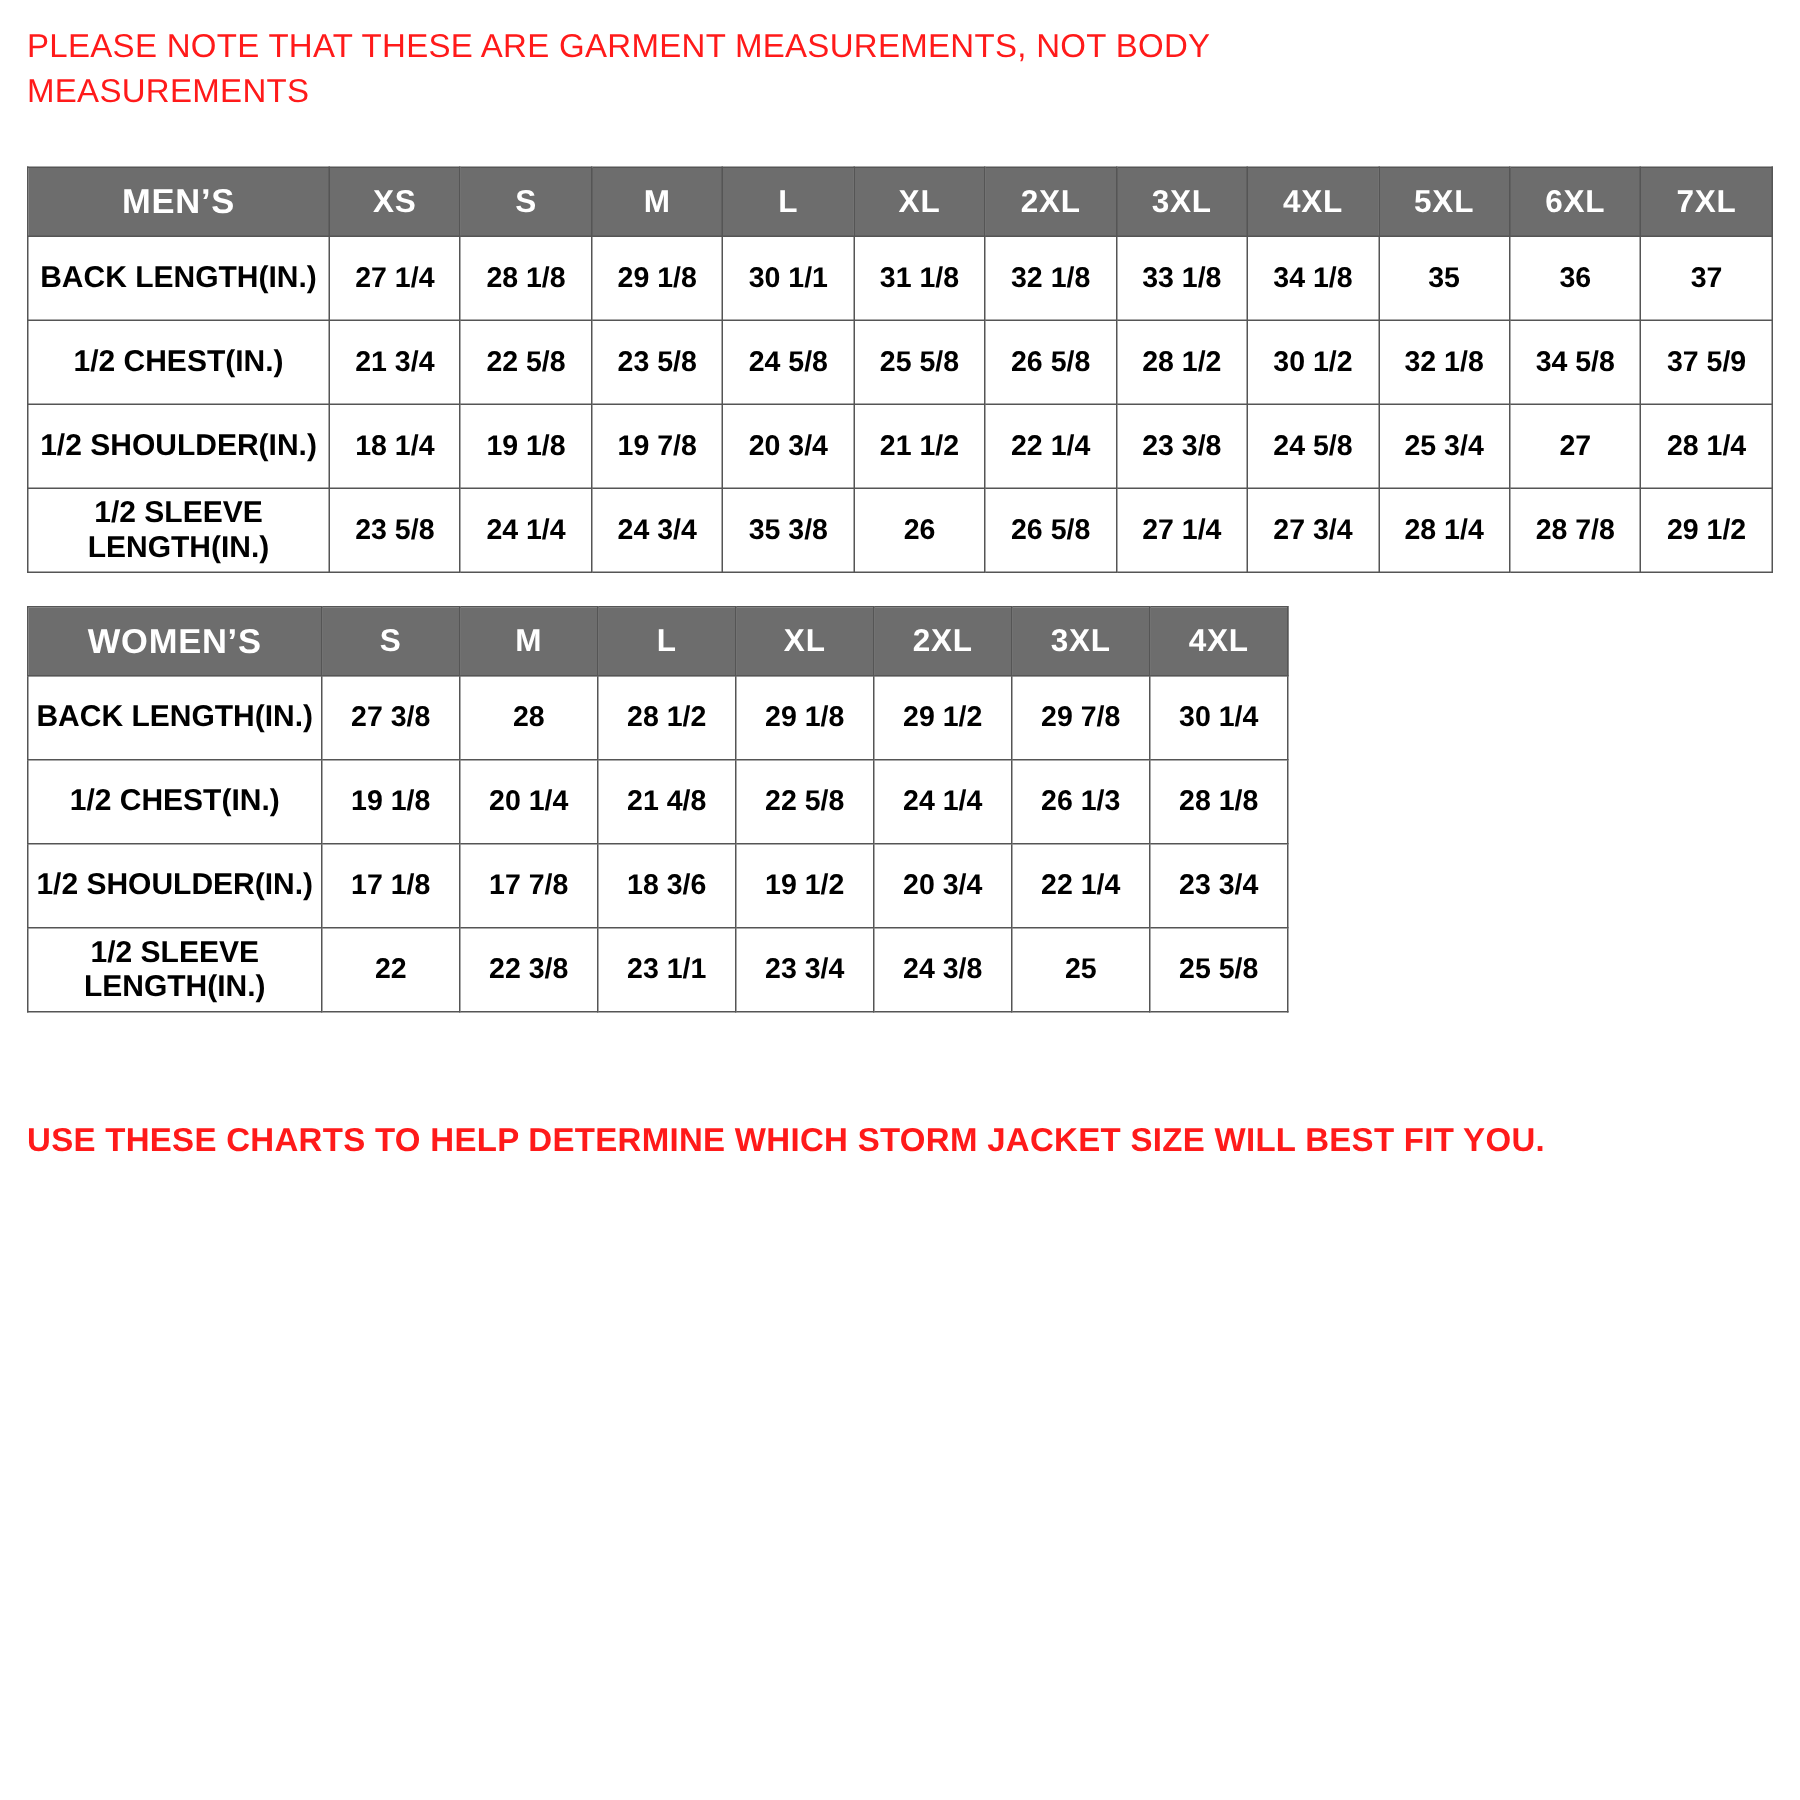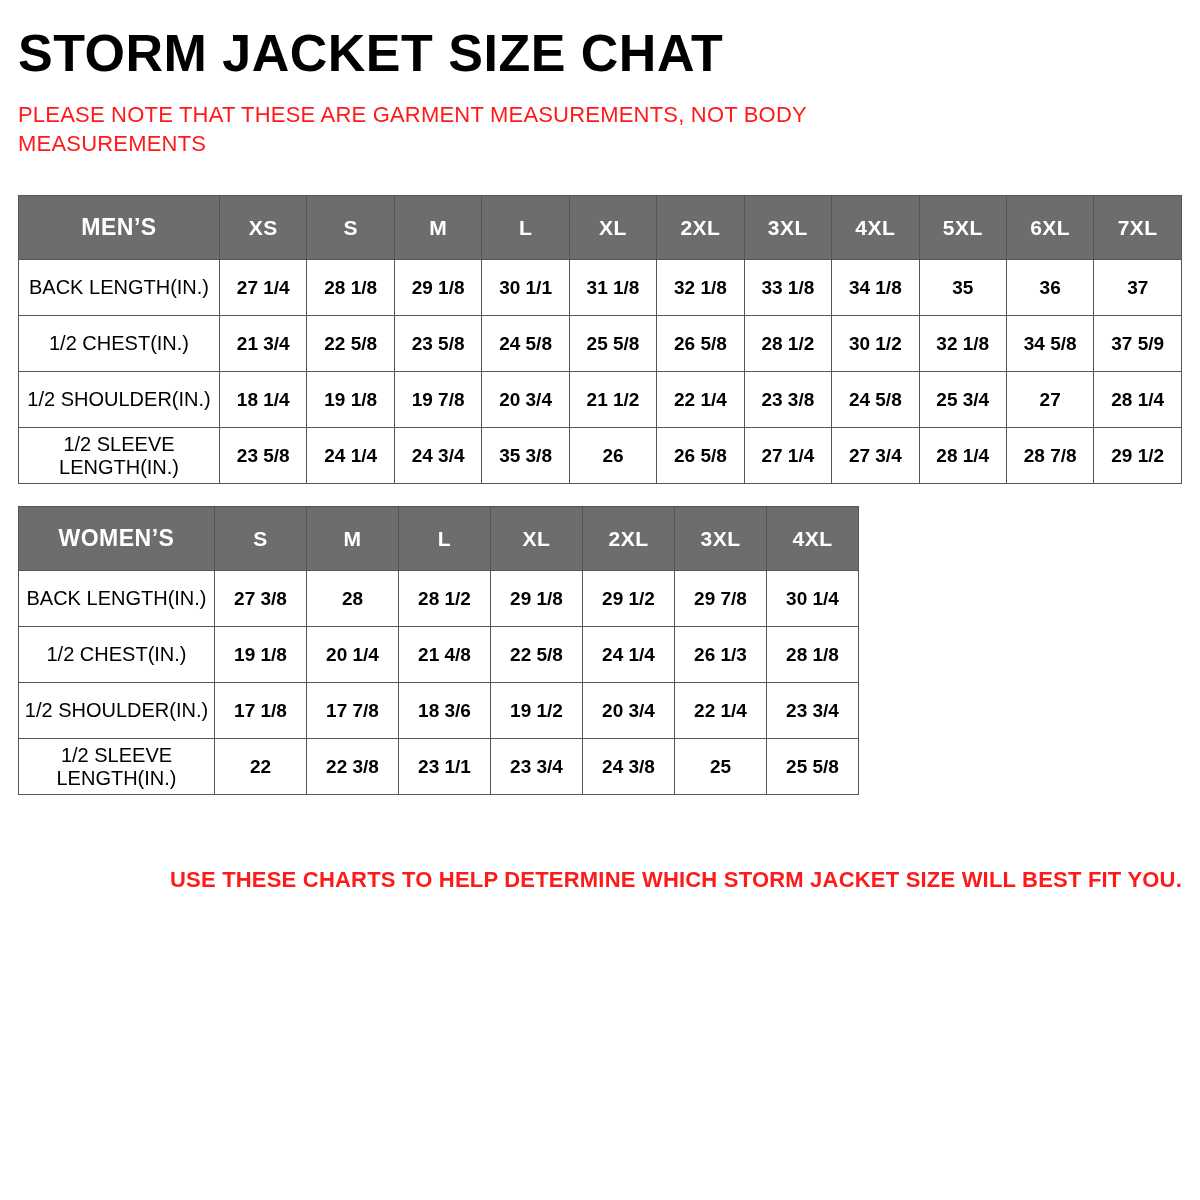--- a/index.html
+++ b/index.html
@@ -52,56 +52,54 @@
     padding: 0;
     height: 56px;
     box-sizing: border-box;
     background: #ffffff;
     color: #000;
   }
   table.size-table thead th {
     background: #6d6d6d;
     color: #ffffff;
     font-size: 21px;
-    height: 64px;
+    height: 46px;
     letter-spacing: 0.5px;
   }
   table.size-table thead th.corner {
     font-size: 23px;
   }
   table.size-table tbody td.rowlabel {
     font-size: 20px;
-    font-weight: normal;
+    font-weight: bold;
     line-height: 1.15;
     padding: 0 4px;
   }
   
   #men-table { width: 1164px; margin-top: 36px; }
   #men-table col.lbl { width: 200px; }
   #men-table col.dat { width: 87px; }
   
   #women-table { width: 840px; }
   #women-table col.lbl { width: 196px; }
   #women-table col.dat { width: 92px; }
 
   .footer-note {
     color: #ff1a1a;
     font-size: 22px;
     font-weight: bold;
     letter-spacing: 0.2px;
     margin-top: 72px;
-    text-align: right;
   }
 </style>
 </head>
 <body>
 
 <div class="page">
 
-  <h1 class="title">STORM JACKET SIZE CHAT</h1>
 
   <div class="note">PLEASE NOTE THAT THESE ARE GARMENT MEASUREMENTS, NOT BODY MEASUREMENTS</div>
 
   <table class="size-table" id="men-table">
     <colgroup>
       <col class="lbl">
       <col class="dat">
         <col class="dat">
         <col class="dat">
         <col class="dat">

